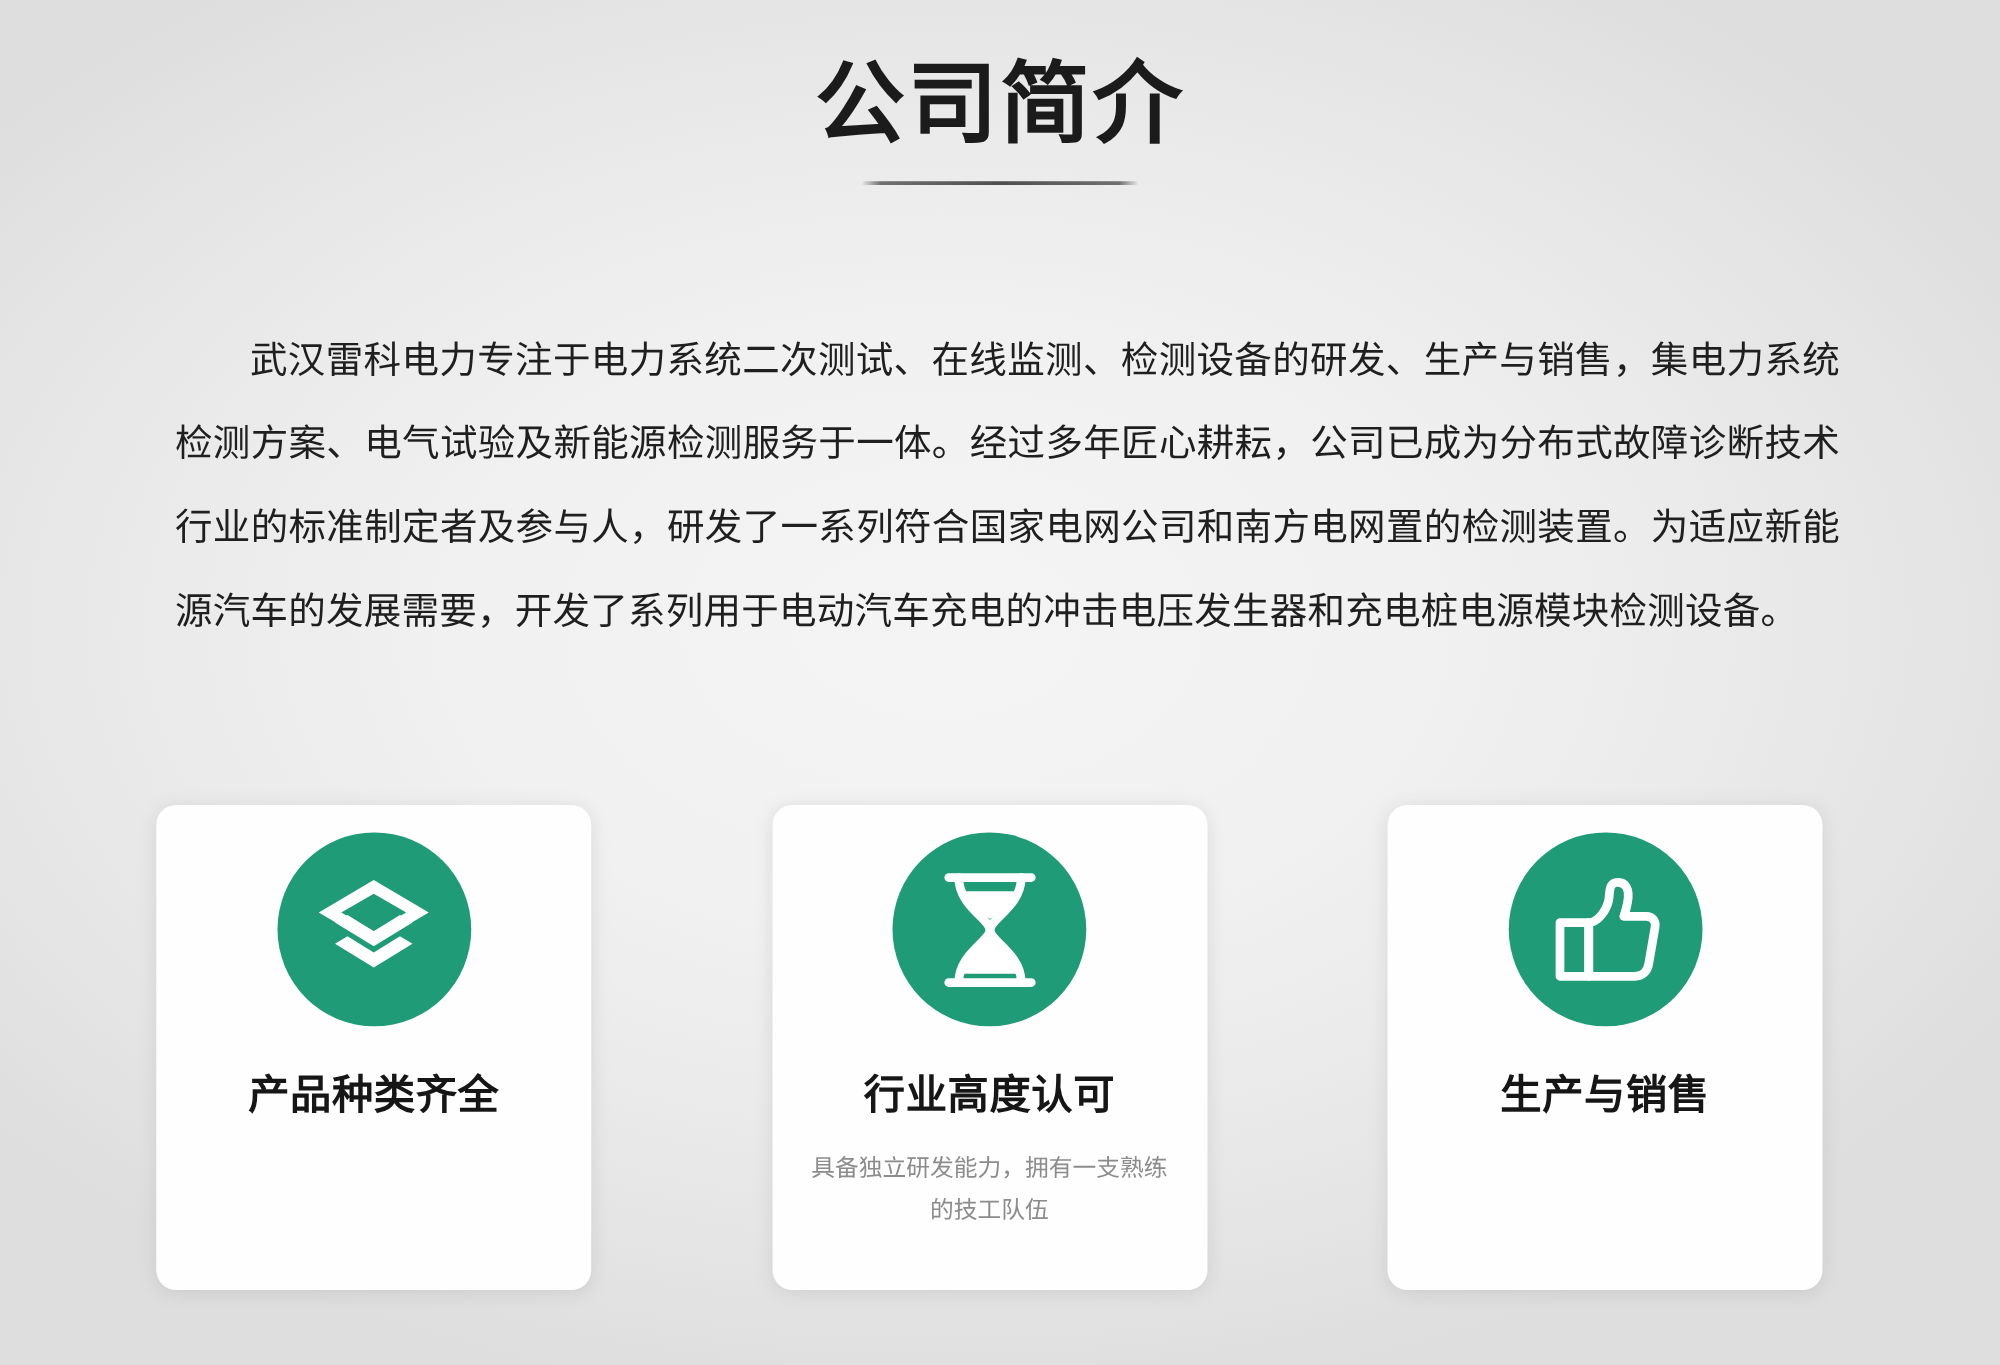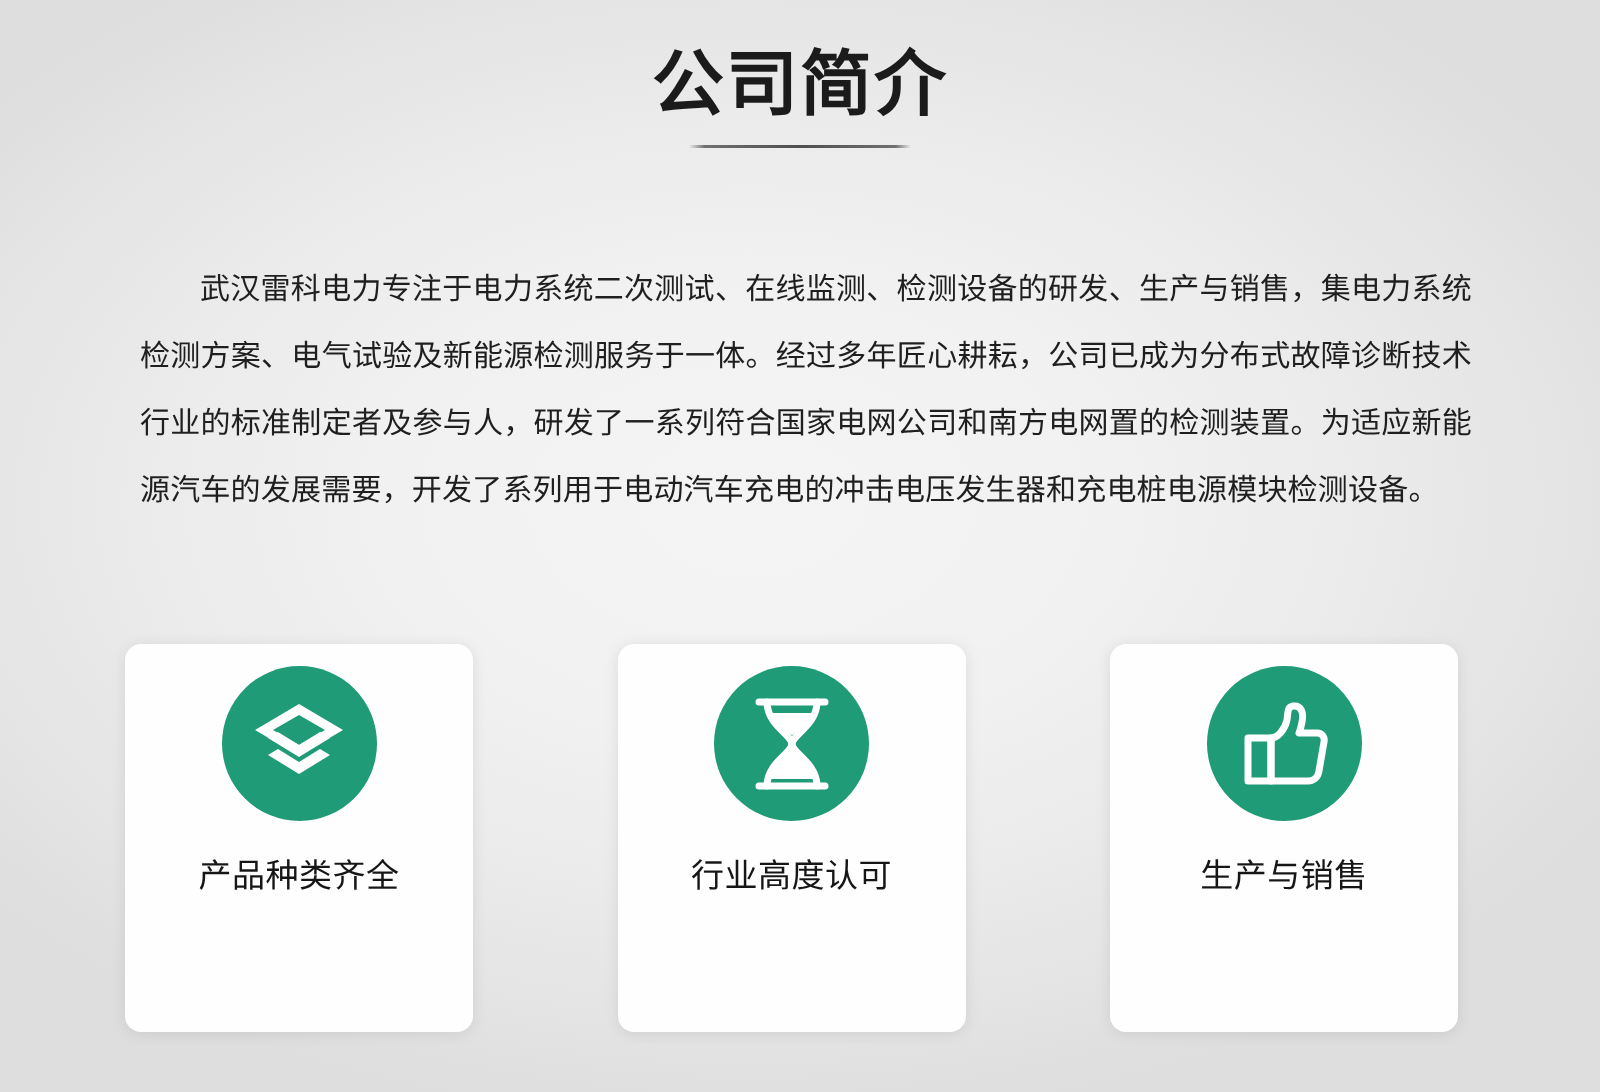--- a/index.html
+++ b/index.html
@@ -116,21 +116,21 @@
     justify-content: center;
   }
 
   .card-icon-circle svg {
     display: block;
   }
 
   .card-title {
     margin: 28px 0 0 0;
     font-size: 33px;
-    font-weight: normal;
+    font-weight: bold;
     color: #161616;
     letter-spacing: 0.5px;
   }
 
   .card-desc {
     margin: 22px auto 0 auto;
     width: 290px;
     font-size: 19px;
     line-height: 33px;
     color: #8c8c8c;
@@ -180,20 +180,21 @@
               <line x1="6" y1="89" x2="72" y2="89"></line>
               <path d="M14 5 C14 28 39 38 39 47 C39 56 14 66 14 89"></path>
               <path d="M64 5 C64 28 39 38 39 47 C39 56 64 66 64 89"></path>
             </g>
             <path d="M18 16 C22 30 39 38 39 38 C39 38 56 30 60 16 Z" fill="#ffffff"></path>
             <path d="M39 54 C39 54 58 64 62 82 L16 82 C20 64 39 54 39 54 Z" fill="#ffffff"></path>
           </svg>
         </span>
       </div>
       <div class="card-title">行业高度认可</div>
+      <div class="card-desc">具备独立研发能力，拥有一支熟练的技工队伍</div>
     </div>
 
     <div class="card">
       <div class="card-icon-circle">
         <span>
           <svg width="92" height="92" viewBox="0 0 92 92" aria-hidden="true">
             <g fill="none" stroke="#ffffff" stroke-width="7" stroke-linejoin="round" stroke-linecap="round">
               <path d="M10 40 L33 40 L33 83 L10 83 Z"></path>
               <path d="M33 40 C40 40 47 31 49 22 C50 15 49 9 55 8 C63 7 66 14 64 24 C63 30 61 35 61 35 L79 35 C84 35 87 39 86 44 L81 73 C80 79 76 83 70 83 L33 83 Z"></path>
             </g>

